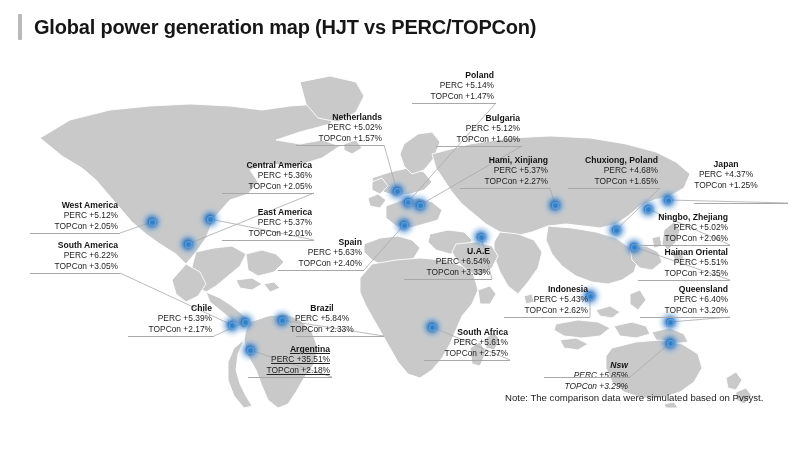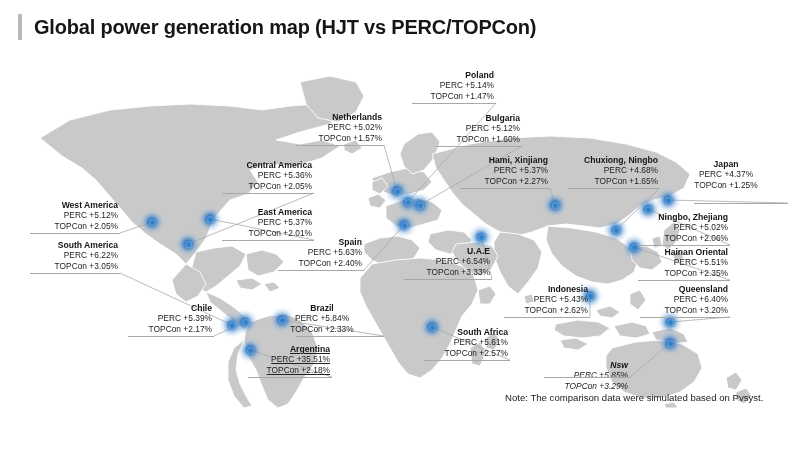--- a/index.html
+++ b/index.html
@@ -293,21 +293,21 @@
         <div class="row">TOPCon +3.33%</div>
       </div>
       <div class="rule" style="left: 404px; top: 279px; width: 88px;"></div>
       <div class="callout r" style="left: 428px; top: 155px; width: 120px;">
         <div class="ttl">Hami, Xinjiang</div>
         <div class="row">PERC +5.37%</div>
         <div class="row">TOPCon +2.27%</div>
       </div>
       <div class="rule" style="left: 460px; top: 188px; width: 90px;"></div>
       <div class="callout r" style="left: 538px; top: 155px; width: 120px;">
-        <div class="ttl">Chuxiong, Ningbo</div>
+        <div class="ttl">Chuxiong, Poland</div>
         <div class="row">PERC +4.68%</div>
         <div class="row">TOPCon +1.65%</div>
       </div>
       <div class="rule" style="left: 568px; top: 188px; width: 92px;"></div>
       <div class="callout r" style="left: 666px; top: 159px; width: 120px; text-align: center;">
         <div class="ttl">Japan</div>
         <div class="row">PERC +4.37%</div>
         <div class="row">TOPCon +1.25%</div>
       </div>
       <div class="rule" style="left: 694px; top: 203px; width: 94px;"></div>

